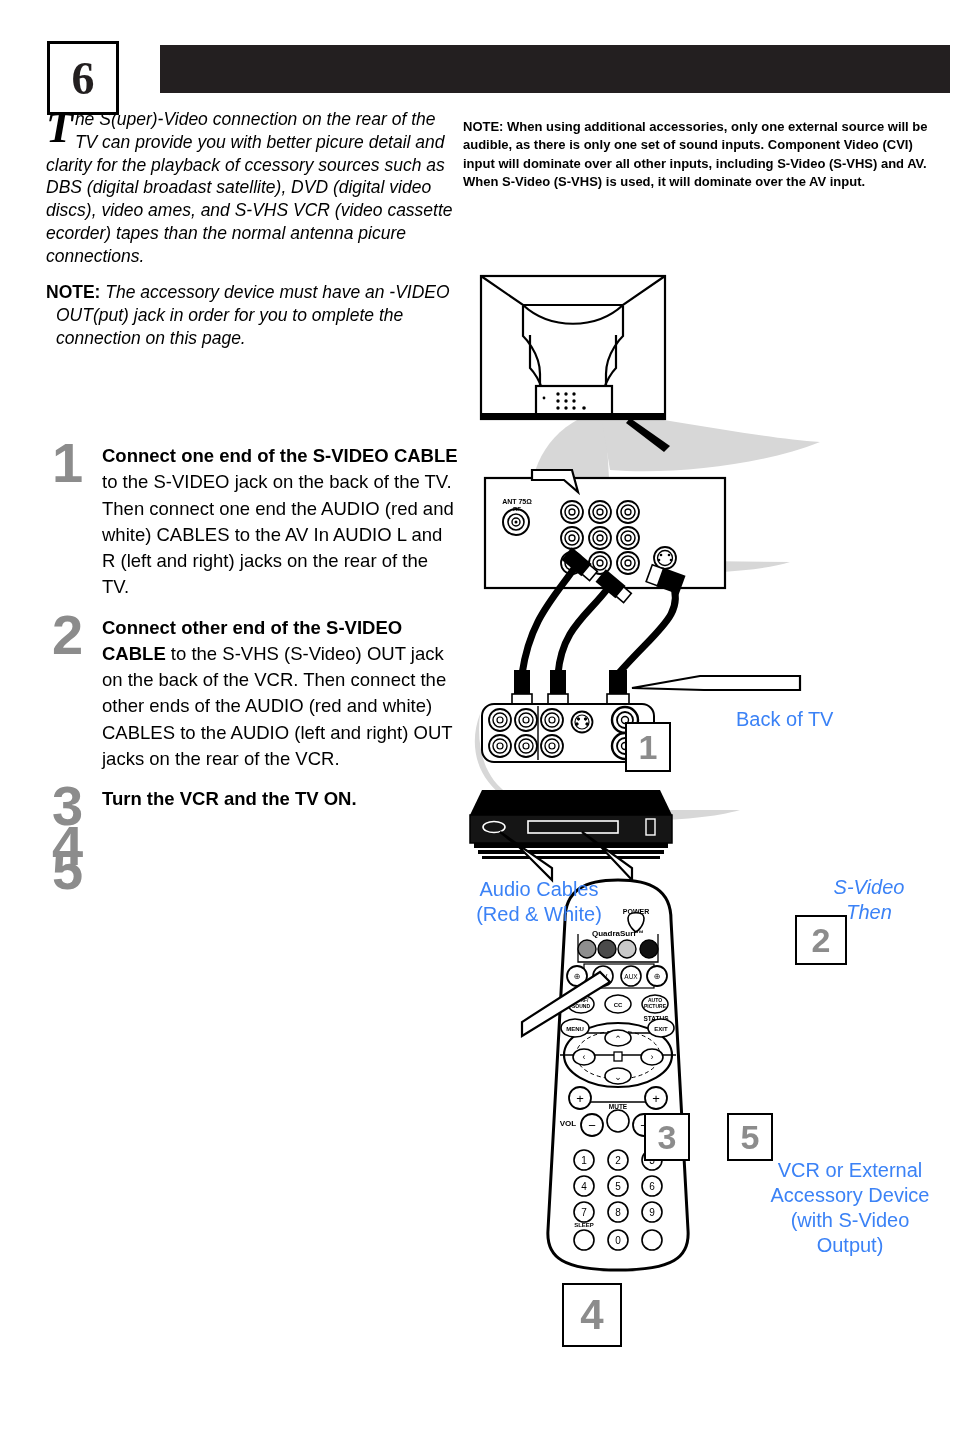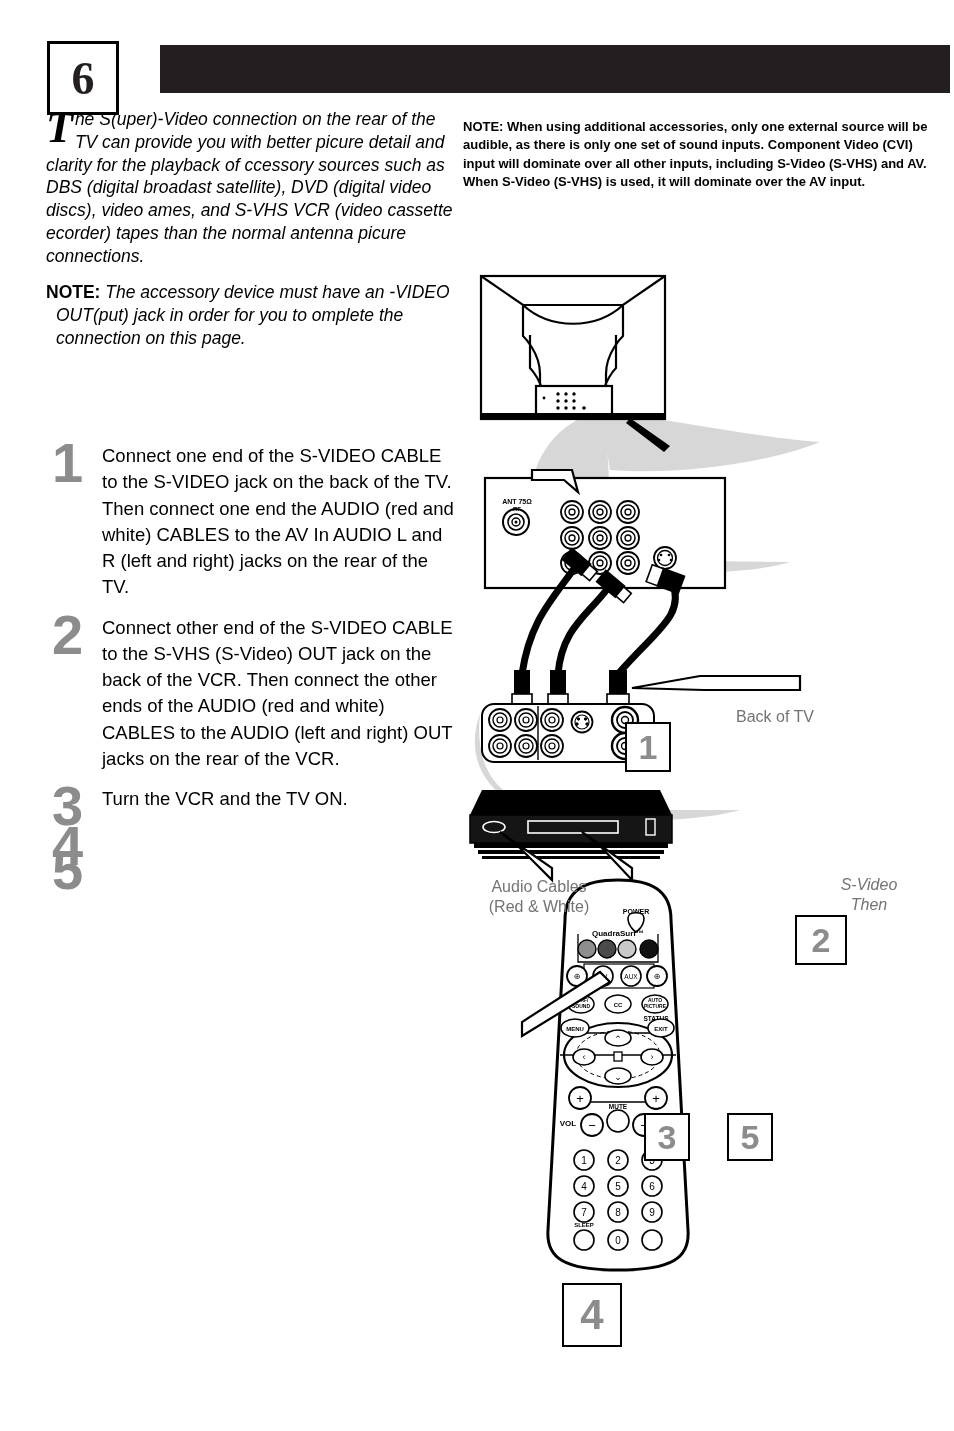--- a/index.html
+++ b/index.html
@@ -54,38 +54,38 @@
   .step{position:relative;min-height:10px;margin-bottom:14px;}
   .step-num{
     position:absolute;left:6px;top:-8px;
     font-size:56px;font-weight:bold;color:#8c8c8c;line-height:1;
     font-family:"Liberation Sans", sans-serif;
   }
   .step-body{
     margin-left:56px;font-size:18.5px;line-height:1.42;
     font-family:"Liberation Sans", sans-serif;
   }
-  .step-body b{font-weight:normal;}
+  .step-body b{font-weight:bold;}
   .play-tri{display:inline-block;width:0;height:0;vertical-align:-1px;
     border-left:13px solid #000;border-top:8px solid transparent;
     border-bottom:8px solid transparent;margin:0 3px;}
 
   
   #right-note{
     position:absolute;left:463px;top:118px;width:472px;
     font-size:13px;font-weight:bold;line-height:1.42;
     font-family:"Liberation Sans", sans-serif;
   }
 
   #diagram{position:absolute;left:460px;top:270px;width:484px;height:1060px;}
   #diagram svg{display:block;}
 
   .dlabel{
-    position:absolute;font-size:16px;line-height:1.25;
-    font-family:"Liberation Sans", sans-serif;text-align:center;color:#737373;
+    position:absolute;font-size:20px;line-height:1.25;
+    font-family:"Liberation Sans", sans-serif;text-align:center;color:#3b82f6;
   }
   #lbl-back-of-tv{left:276px;top:437px;width:140px;text-align:left;}
   #lbl-audio-cables{left:4px;top:607px;width:150px;text-align:center;}
   #lbl-svideo-cable{left:354px;top:605px;width:110px;text-align:center;font-style:italic;}
   #lbl-vcr-ext{left:300px;top:888px;width:180px;text-align:center;}
 
   .callout{
     position:absolute;background:#ffffff;border:2.5px solid #000;
     display:flex;align-items:center;justify-content:center;
     font-size:34px;font-weight:bold;color:#8c8c8c;
@@ -472,19 +472,25 @@
   <div class="dlabel" id="lbl-audio-cables">
     <div>Audio Cables</div>
     <div>(Red &amp; White)</div>
   </div>
 
   <div class="dlabel" id="lbl-svideo-cable">
     <div>S-Video</div>
     <div>Then</div>
   </div>
 
+  <div class="dlabel" id="lbl-vcr-ext">
+    <div>VCR or External</div>
+    <div>Accessory Device</div>
+    <div>(with S-Video</div>
+    <div>Output)</div>
+  </div>
 
   <div class="callout" id="co-1">1</div>
   <div class="callout" id="co-2">2</div>
   <div class="callout" id="co-3">3</div>
   <div class="callout" id="co-5">5</div>
   <div class="callout" id="co-4">4</div>
 </div>
 
 </body></html>

